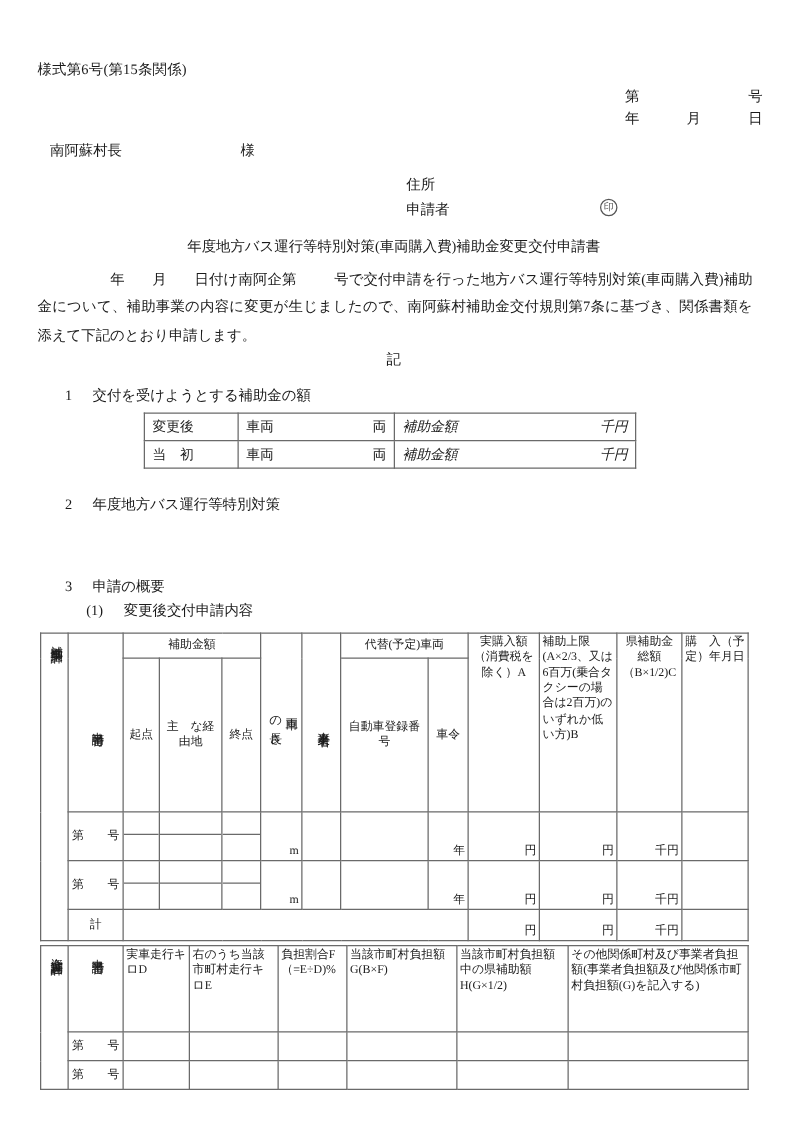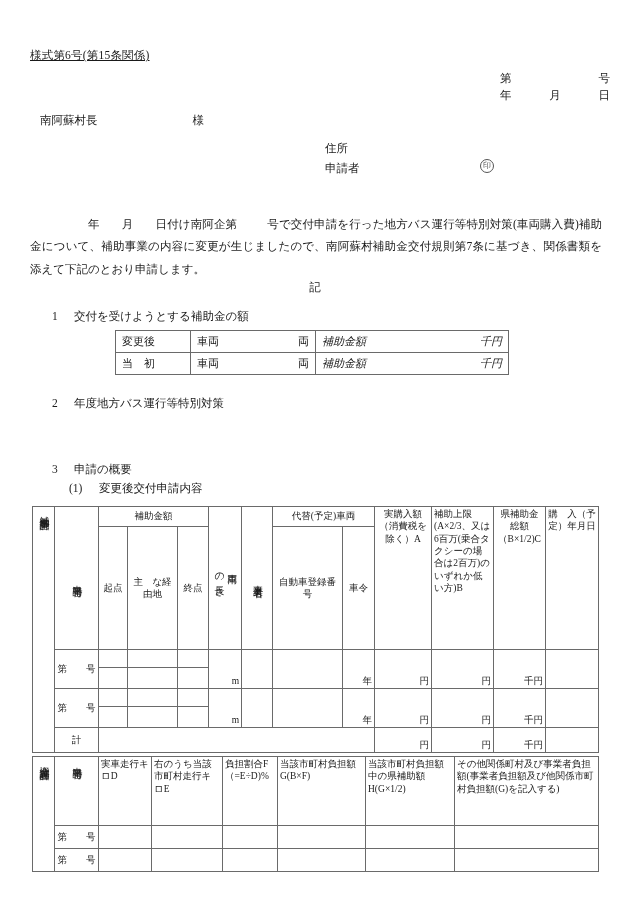--- a/index.html
+++ b/index.html
@@ -24,21 +24,20 @@
   }
 
   
   .form-no {
     position: absolute;
     left: 30px;
     top: 48px;
     font-size: 11.5px;
     letter-spacing: 0.2px;
     white-space: nowrap;
-    text-decoration: underline;
   }
   .doc-number {
     position: absolute;
     left: 500px;
     top: 70px;
     width: 110px;
     font-size: 11.5px;
   }
   .doc-number .ln {
     display: flex;
@@ -228,20 +227,21 @@
   <div class="applicant-block">
     <div class="row">
       <span>住所</span>
     </div>
     <div class="row">
       <span>申請者</span>
       <span class="seal">印</span>
     </div>
   </div>
 
+  <div class="doc-title">年度地方バス運行等特別対策(車両購入費)補助金変更交付申請書</div>
 
   <div class="body-text">
     <span class="indent"></span><span>年</span><span class="gap-sm"></span><span>月</span><span class="gap-sm"></span><span>日付け南阿企第</span><span class="gap-md"></span><span>号で交付申請を行った地方バス運行等特別対策(車両購入費)</span><span>補助金について、補助事業の内容に変更が生じましたので、南阿蘇村補助金交付規則第7条に基づき、関</span><span>係書類を添えて下記のとおり申請します。</span>
   </div>
 
   <div class="ki">記</div>
 
   <div class="sec" style="left:30px; top:309px;">
     <span class="num">1</span><span>交付を受けようとする補助金の額</span>
   </div>

